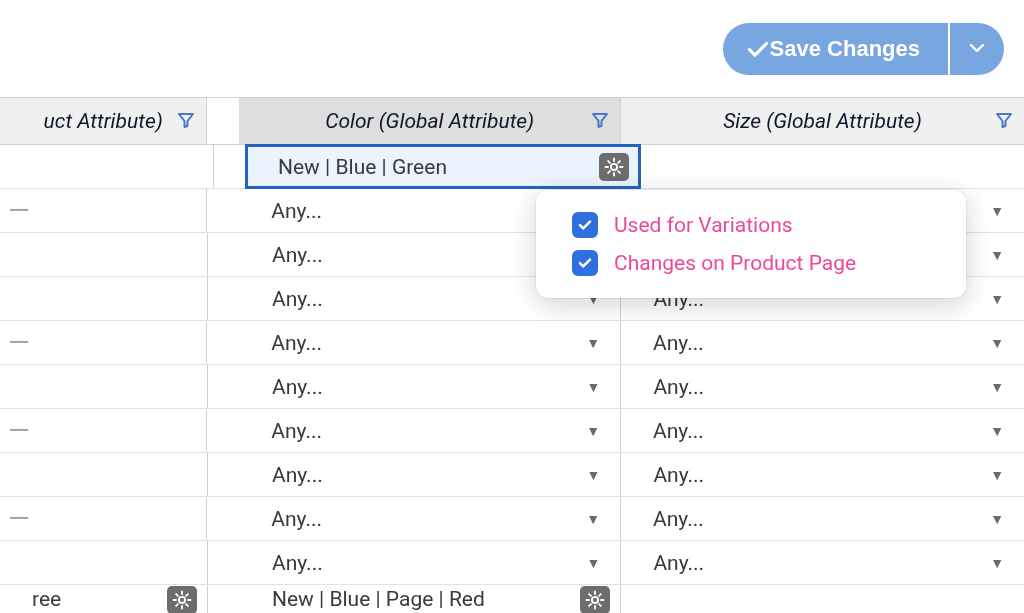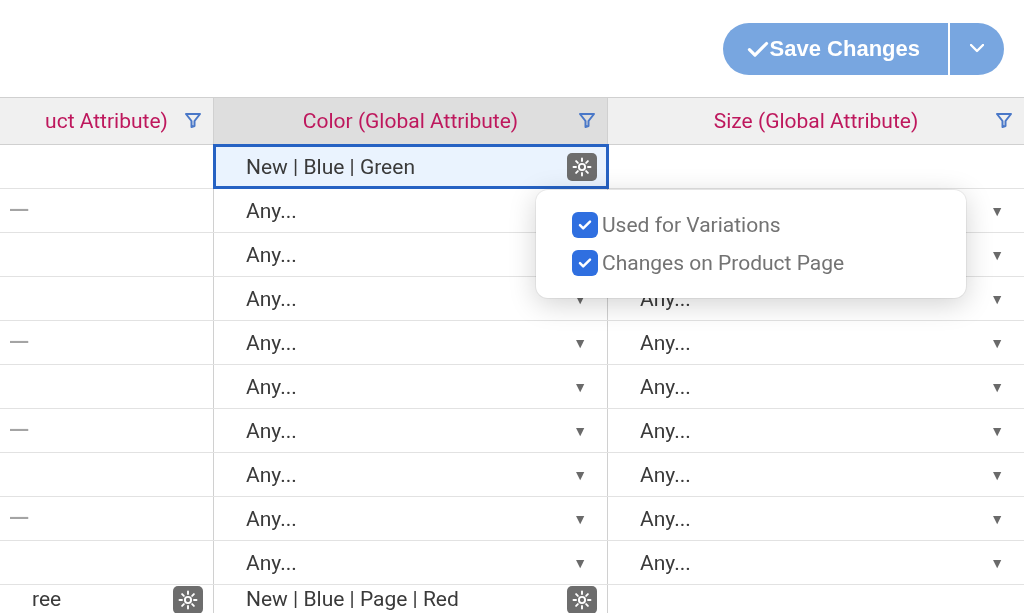--- a/index.html
+++ b/index.html
@@ -64,37 +64,38 @@
     }
 
     .header-cell {
       display: flex;
       align-items: center;
       justify-content: center;
       position: relative;
       background: #f0f0f0;
       border-right: 1px solid #d0d0d0;
       font-size: 21px;
-      color: #be185d;
+      color: #0f172a;
+      font-style: italic;
     }
 
     .header-cell.active { background: #dedede; }
 
     .header-cell .label { text-align: center; }
 
     .filter-icon {
       position: absolute;
       right: 12px;
       top: 50%;
       transform: translateY(-50%);
       cursor: pointer;
     }
 
     .col-a { width: 214px; border-left: none; }
-    .col-b { width: 394px; }
+    .col-b { width: 394px; margin-left: 32px; }
     .col-c { width: 416px; border-right: none; }
 
     .data-row {
       display: flex;
       height: 44px;
       border-bottom: 1px solid #e2e2e2;
     }
 
     .cell {
       display: flex;
@@ -154,23 +155,23 @@
       background: #fff;
       border-radius: 12px;
       box-shadow: 0 6px 28px rgba(0,0,0,0.18), 0 0 0 1px rgba(0,0,0,0.05);
       padding: 16px 20px;
       z-index: 50;
     }
 
     .popover-row {
       display: flex;
       align-items: center;
-      gap: 4px;
+      gap: 16px;
       font-size: 21px;
-      color: #737373;
+      color: #ec4899;
       padding: 6px 16px;
     }
 
     .checkbox {
       width: 26px;
       height: 26px;
       border-radius: 6px;
       background: #2f6fe0;
       display: flex;
       align-items: center;

